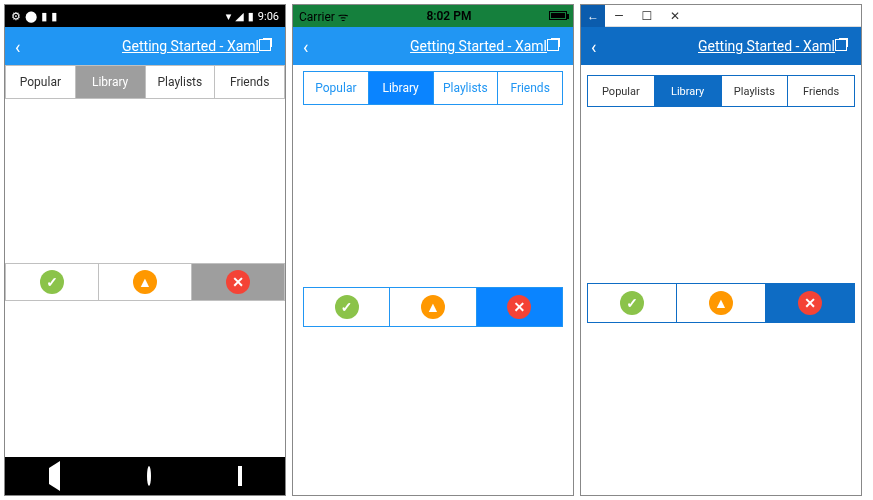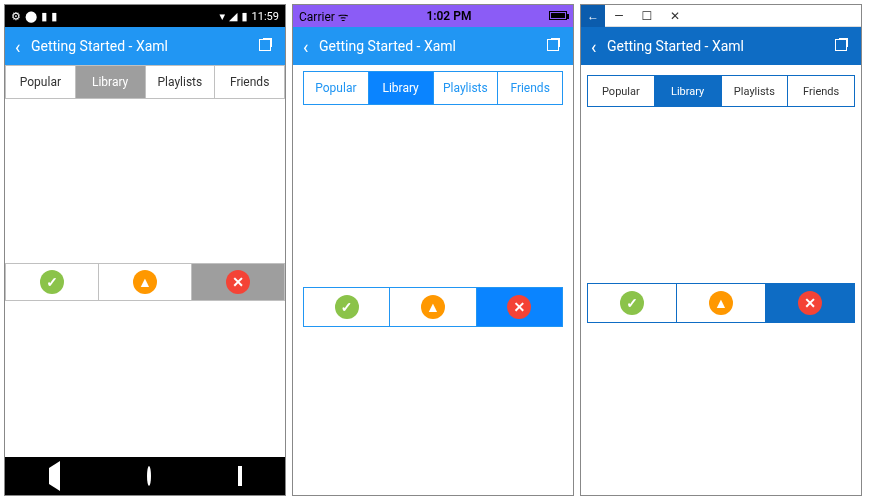--- a/index.html
+++ b/index.html
@@ -33,21 +33,21 @@
     background: #000;
     color: #fff;
     justify-content: space-between;
   }
   .statusbar.android .left, .statusbar.android .right {
     display: flex;
     align-items: center;
     gap: 4px;
   }
   .statusbar.ios {
-    background: #8b5cf6;
+    background: #15803d;
     color: #000;
     justify-content: flex-end;
     font-size: 12px;
   }
   .statusbar.ios .center { flex: 1; text-align: center; font-weight: 600; }
   .titlebar-uwp {
     height: 22px;
     background: #fff;
     display: flex;
     align-items: center;
@@ -69,21 +69,21 @@
     color: #fff;
     display: flex;
     align-items: center;
     justify-content: space-between;
     padding: 0 10px;
     font-size: 14px;
   }
   .header.android { background: #2196f3; }
   .header.ios { background: #2196f3; }
   .header.uwp { background: #0e6cc4; }
-  .header .title { flex: 1; text-align: left; }
+  .header .title { flex: 1; text-align: right; text-decoration: underline; }
   .header .chev { font-size: 18px; width: 16px; }
   .header .ext { width: 16px; font-size: 14px; }
 
   
   .body {
     flex: 1;
     background: #fff;
     display: flex;
     flex-direction: column;
     position: relative;
@@ -230,21 +230,21 @@
     <div class="left">
       <span>⚙</span>
       <span>⬤</span>
       <span>▮</span>
       <span>▮</span>
     </div>
     <div class="right">
       <span>▾</span>
       <span>◢</span>
       <span>▮</span>
-      <span>11:59</span>
+      <span>9:06</span>
     </div>
   </div>
   <div class="header android">
     <span class="chev">‹</span>
     <span class="title">Getting Started - Xaml</span>
     <span class="ext"><span class="ext-icon"></span></span>
   </div>
   <div class="body">
     <div class="tabs android">
       <div class="tab">
@@ -278,21 +278,21 @@
     <span><span class="navsq"></span></span>
   </div>
 </div>
 
 <div class="device">
   <div class="statusbar ios">
     <span>
       <span>Carrier</span>
       <span class="wifi-ios">ᯤ</span>
     </span>
-    <span class="center">1:02 PM</span>
+    <span class="center">8:02 PM</span>
     <span><span class="batt"><span class="fill"></span></span></span>
   </div>
   <div class="header ios">
     <span class="chev">‹</span>
     <span class="title">Getting Started - Xaml</span>
     <span class="ext"><span class="ext-icon"></span></span>
   </div>
   <div class="body ios">
     <div class="tabs ios">
       <div class="tab">

